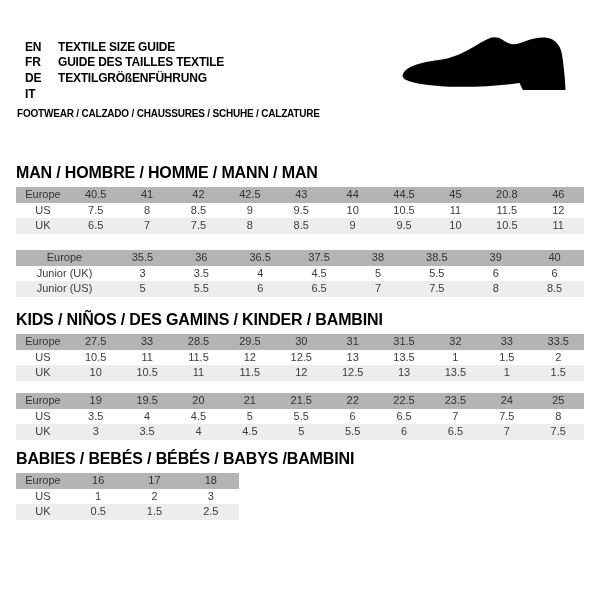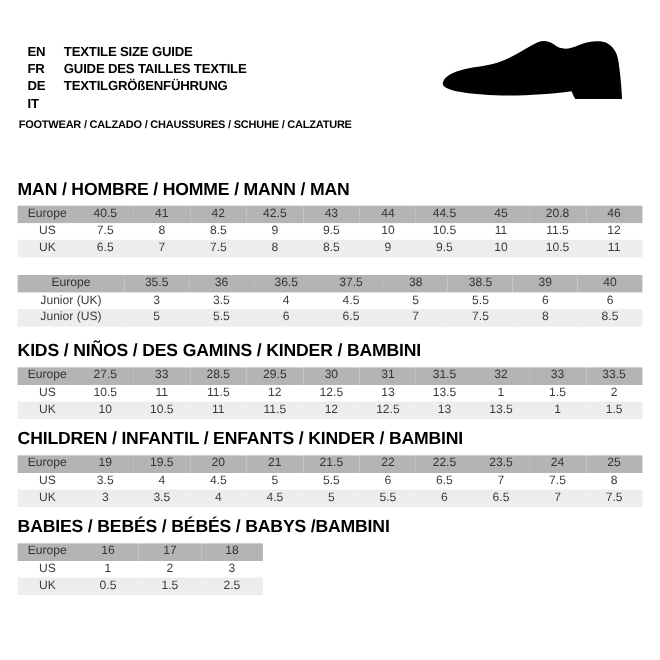--- a/index.html
+++ b/index.html
@@ -265,21 +265,20 @@
               <td>12.5</td>
               <td>13</td>
               <td>13.5</td>
               <td>1</td>
               <td>1.5</td>
             </tr>
           </tbody>
         </table>
       </section>
       <section class="size-section">
-        <h2 class="section-title">CHILDREN / INFANTIL / ENFANTS / KINDER / BAMBINI</h2>
         <table class="size-table">
           <colgroup>
             <col class="label-col">
             <col>
             <col>
             <col>
             <col>
             <col>
             <col>
             <col>

